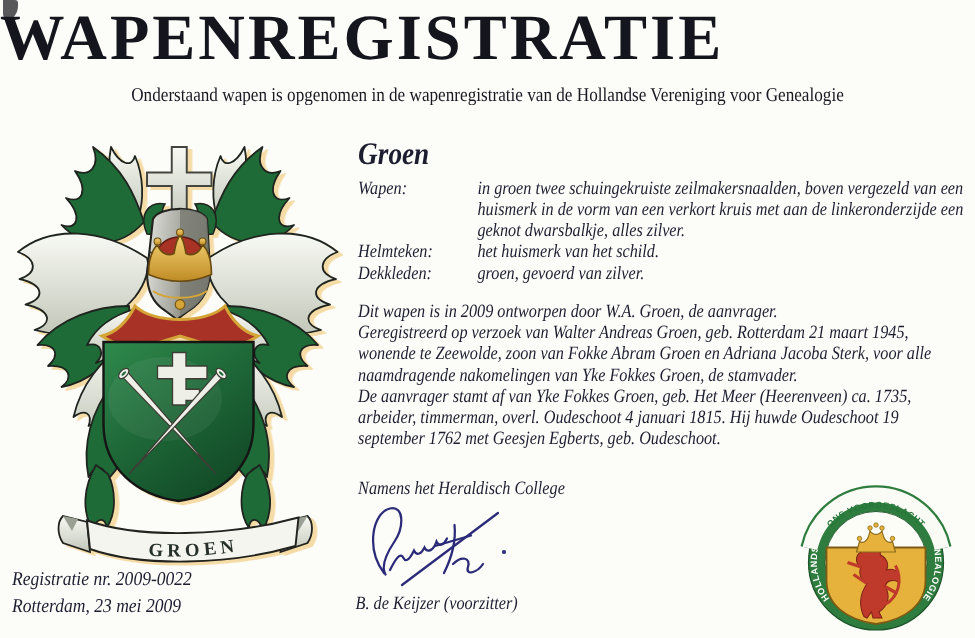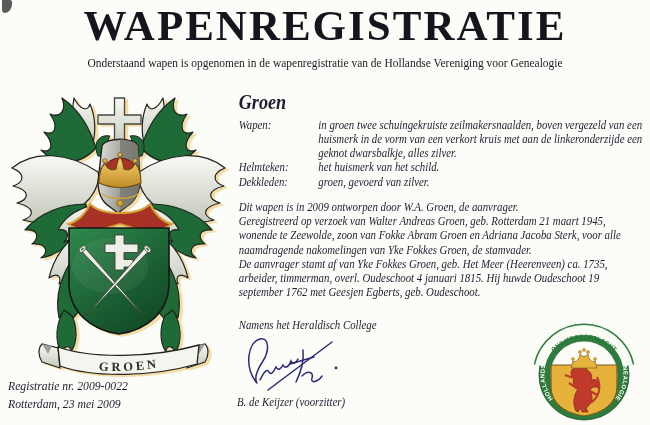--- a/index.html
+++ b/index.html
@@ -1,20 +1,20 @@
 <!DOCTYPE html>
 <html><head>
 <meta charset="utf-8">
 <style>
   html,body{margin:0;padding:0;background:#fcfcf9;}
   .page{position:relative;width:650px;height:425px;background:#fcfcf9;overflow:hidden;
         font-family:"Liberation Serif",serif;color:#1d1d30;}
   .corner-mark{position:absolute;left:2px;top:0;width:10px;height:13px;background:#3c3c40;
         border-radius:0 2px 70% 30%;opacity:.85;}
-  .title{position:absolute;top:0;left:0;right:0;text-align:center;font-size:43px;line-height:52px;
+  .title{position:absolute;top:0;left:0;right:0;font-size:43px;line-height:52px;
         font-weight:bold;letter-spacing:2px;color:#15151e;}
   .subtitle{position:absolute;top:55px;left:0;right:0;text-align:center;font-size:13px;color:#191922;
         transform:scaleX(.88);}
   .right-col{position:absolute;left:237px;top:90px;width:470px;height:330px;
         transform:scaleX(.865);transform-origin:0 0;font-style:italic;}
   .family-name{position:absolute;top:0;left:2px;font-size:21px;font-weight:bold;}
   .fields{position:absolute;top:29px;left:2px;width:468px;font-size:12.5px;line-height:13.8px;}
   .f-row{display:flex;margin-bottom:1px;}
   .f-label{width:92px;flex:none;}
   .f-value{flex:1;}

